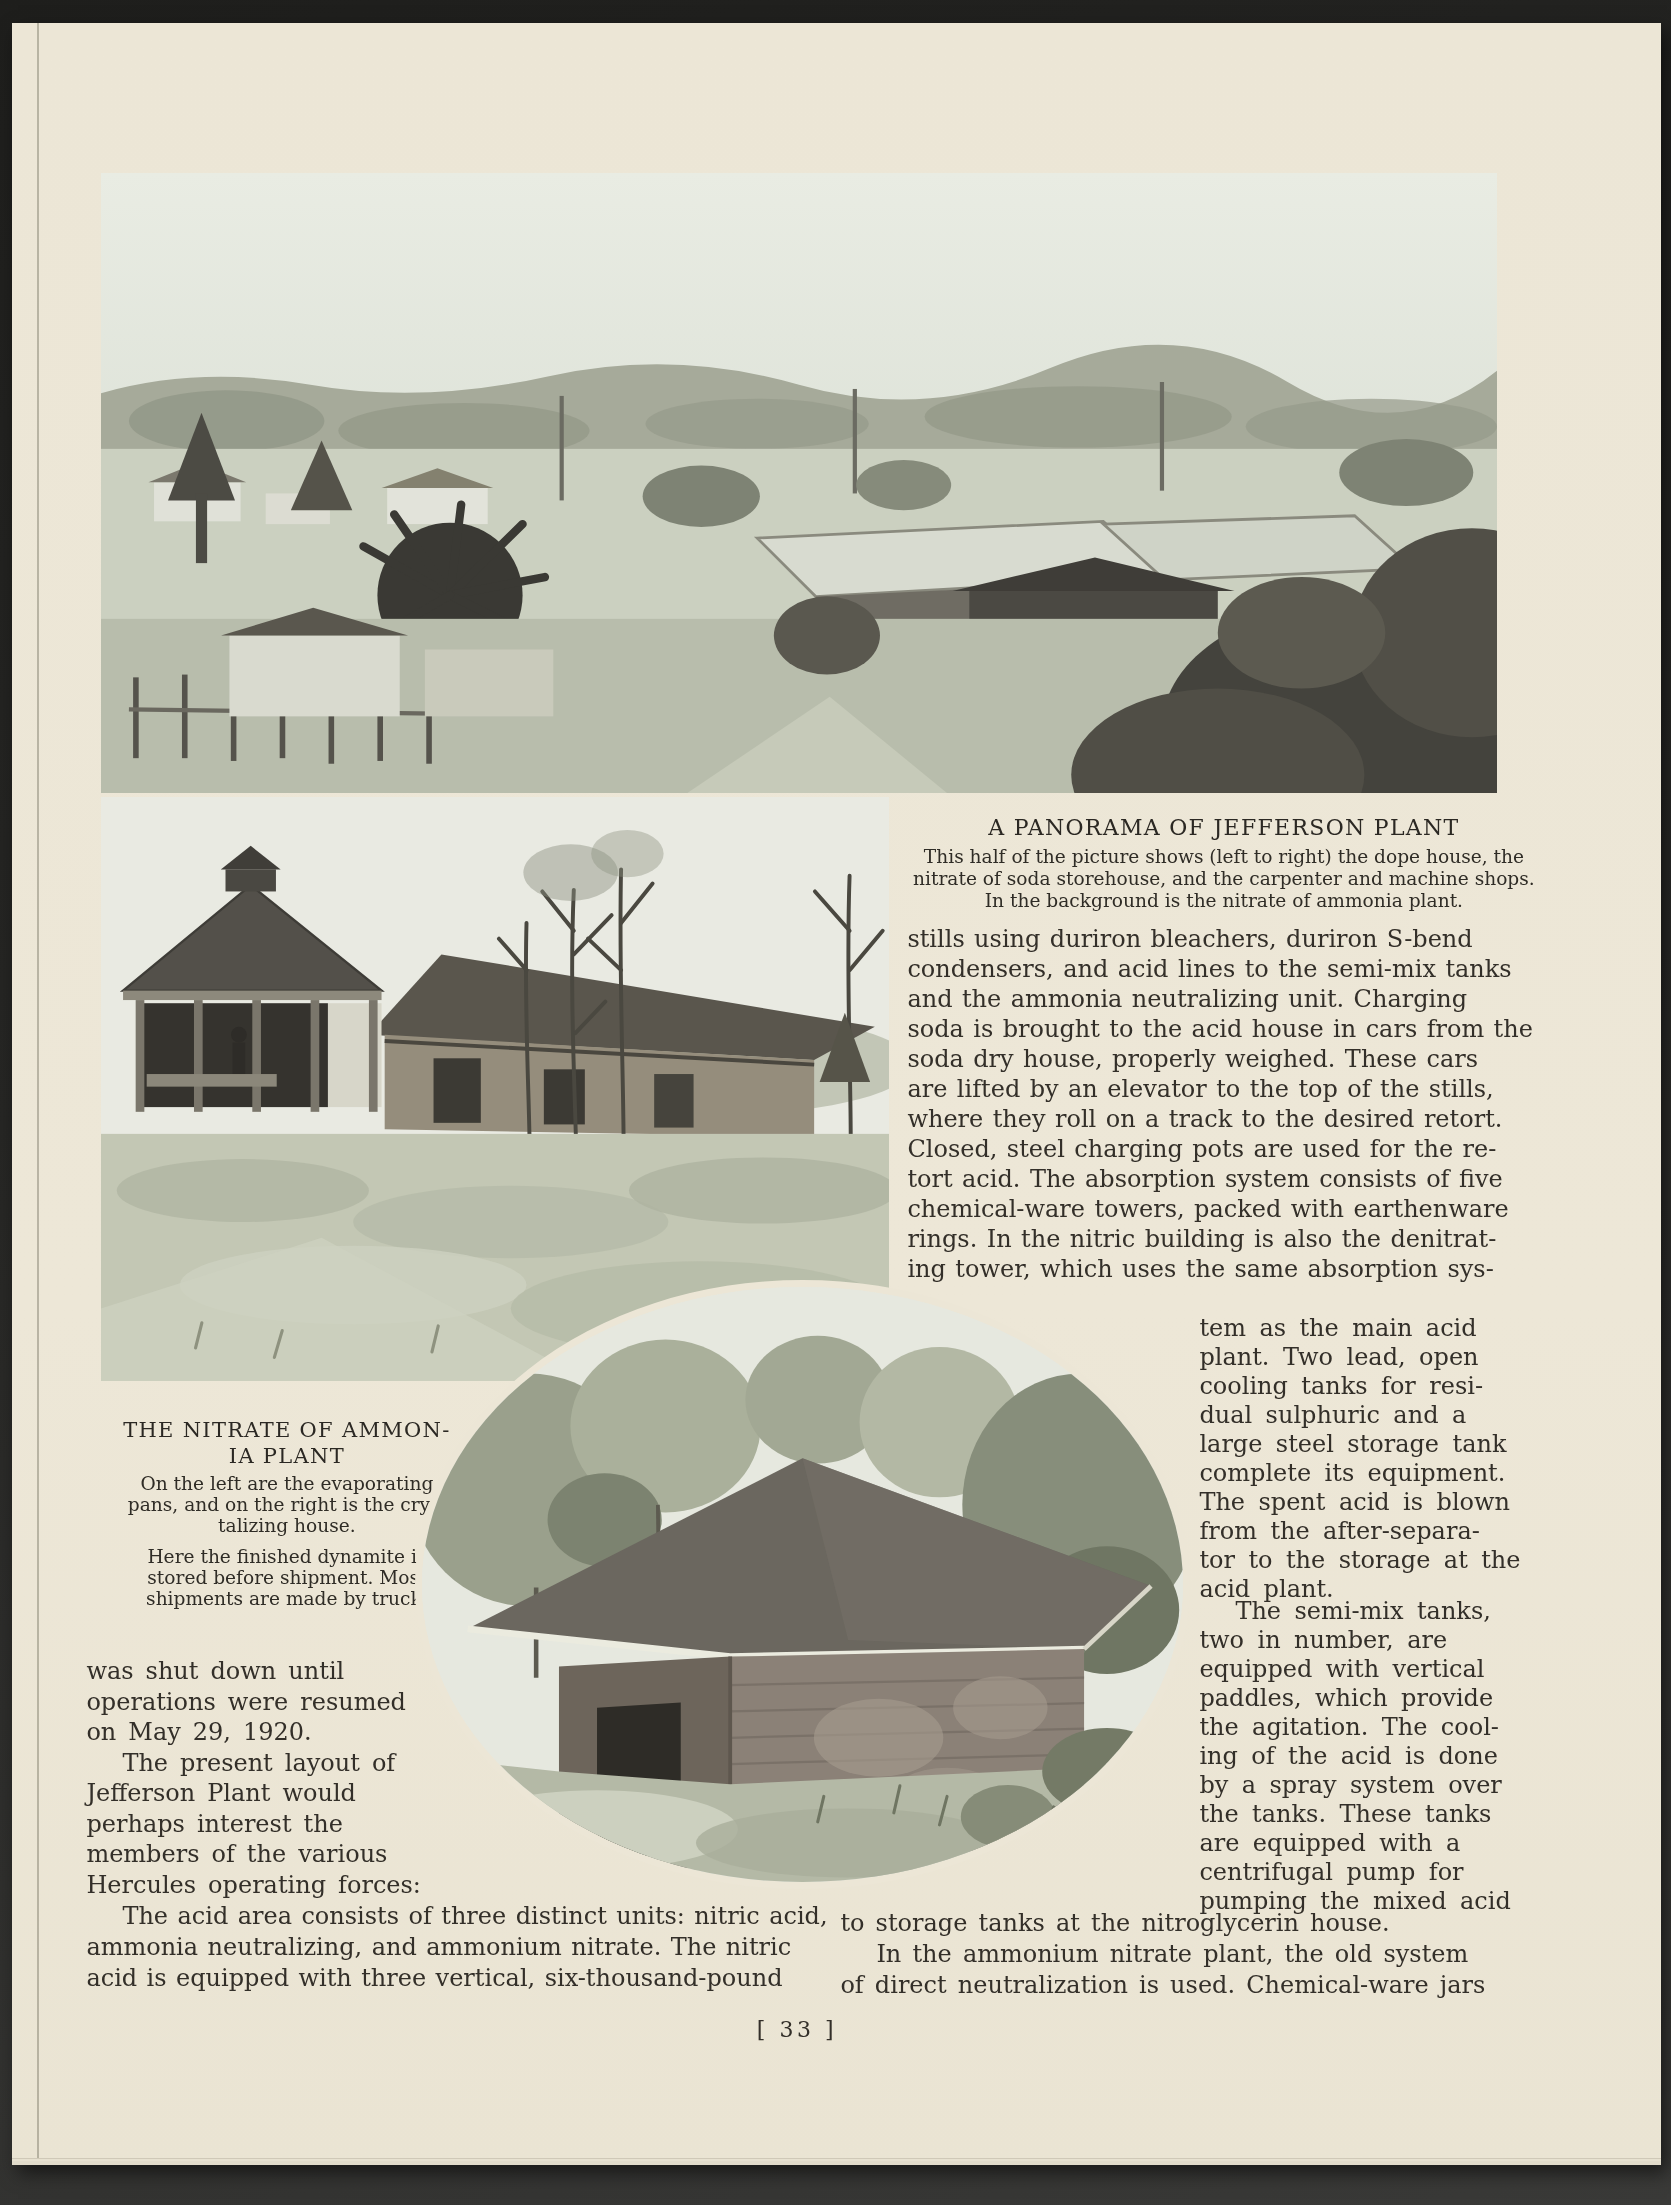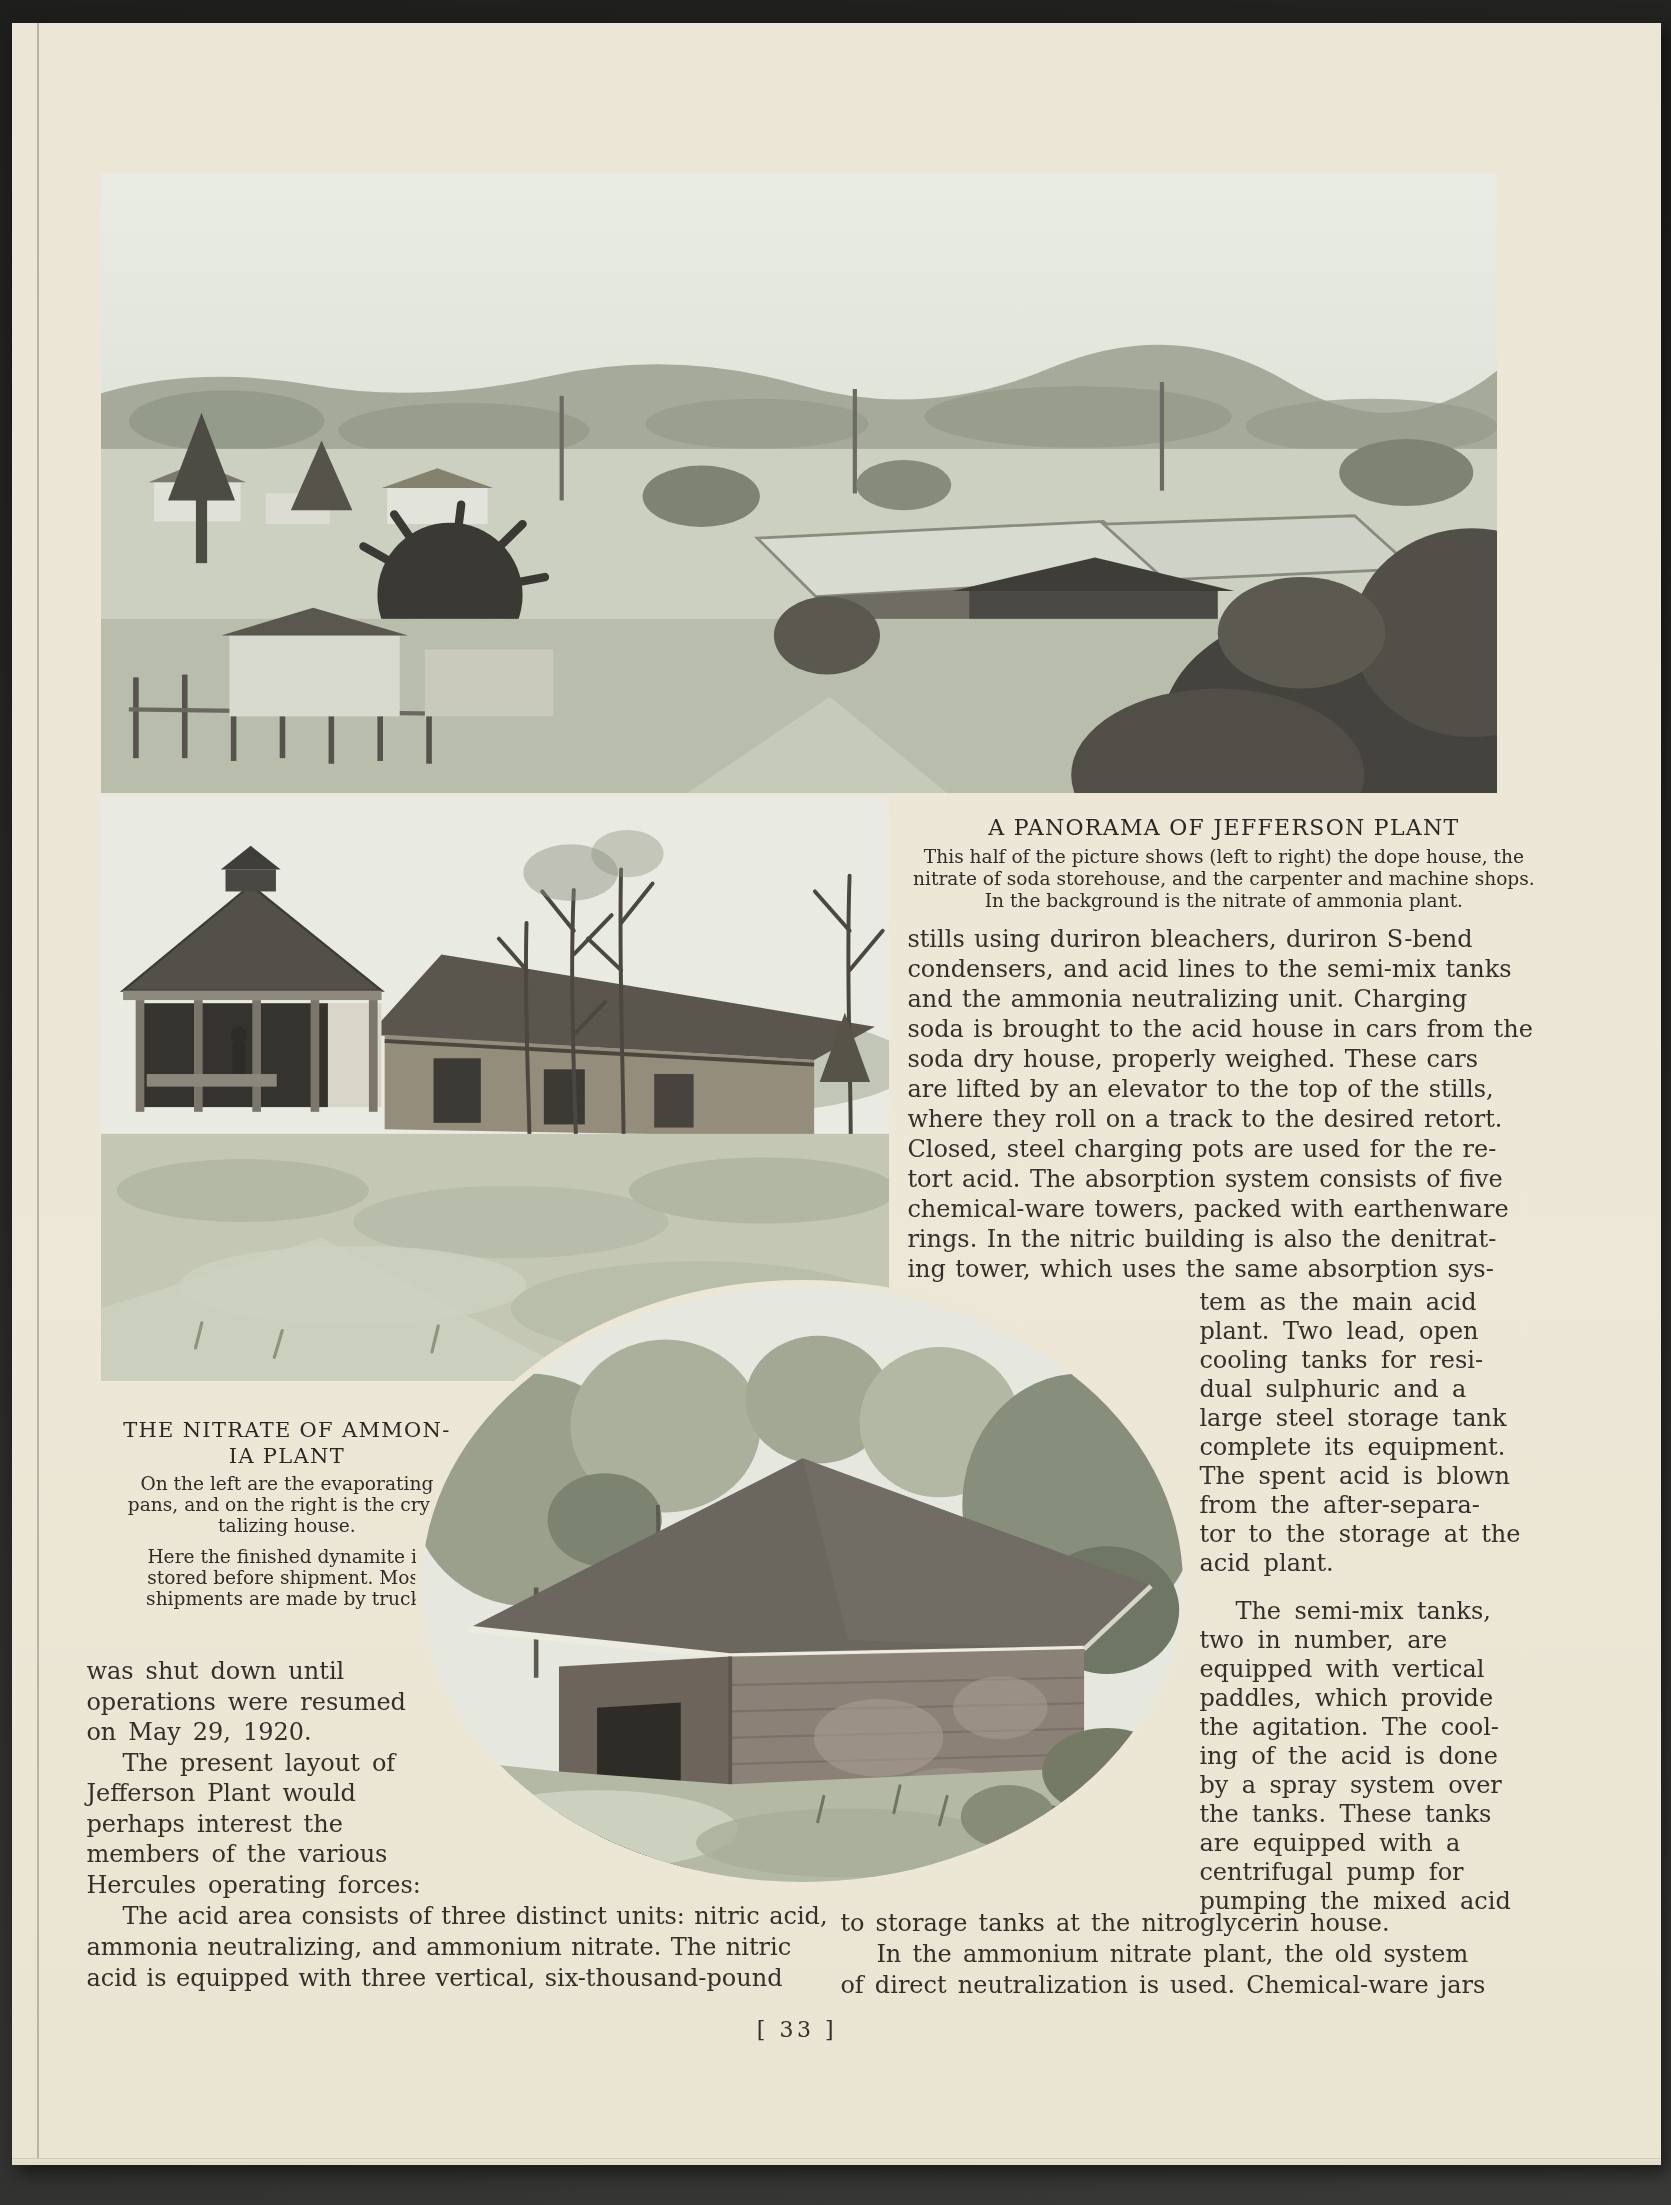--- a/index.html
+++ b/index.html
@@ -46,21 +46,21 @@
   }
   .cap-body{font-size:18.6px;line-height:21px;text-align:center;color:#2f2c26;}
   .rcap{left:895px;top:791px;width:633px;}
   .rcap .cap-title{font-size:22px;line-height:27.4px;margin:0 0 4.4px 0;}
   .rcap .cap-body{line-height:22px;}
   .lcap{left:80px;top:1394px;width:389px;}
   .lcap .cap-title{margin:0 0 4.4px 0;}
   .lcap .gap{height:9.7px;}
   .body-block{font-size:24px;line-height:30px;text-align:left;word-spacing:1.8px;}
   .block-wide{left:895px;top:901px;width:637px;}
-  .block-narrow{left:1187px;top:1265px;width:349px;line-height:29px;word-spacing:5.8px;}
+  .block-narrow{left:1187px;top:1291px;width:349px;line-height:29px;word-spacing:5.8px;}
   .block-narrow2{left:1187px;top:1574px;width:349px;line-height:29px;word-spacing:5.8px;}
   .left-body{left:74px;top:1633px;width:398px;line-height:30.5px;word-spacing:4.4px;}
   .bottom-left{left:74px;top:1878px;width:752px;line-height:31px;}
   .bottom-right{left:828px;top:1885px;width:715px;line-height:31px;word-spacing:3.5px;}
   .page-number{
     left:718px;top:1994px;width:133px;text-align:center;
     font-size:22px;letter-spacing:3.5px;color:#332f29;
   }
 </style>
 </head>

